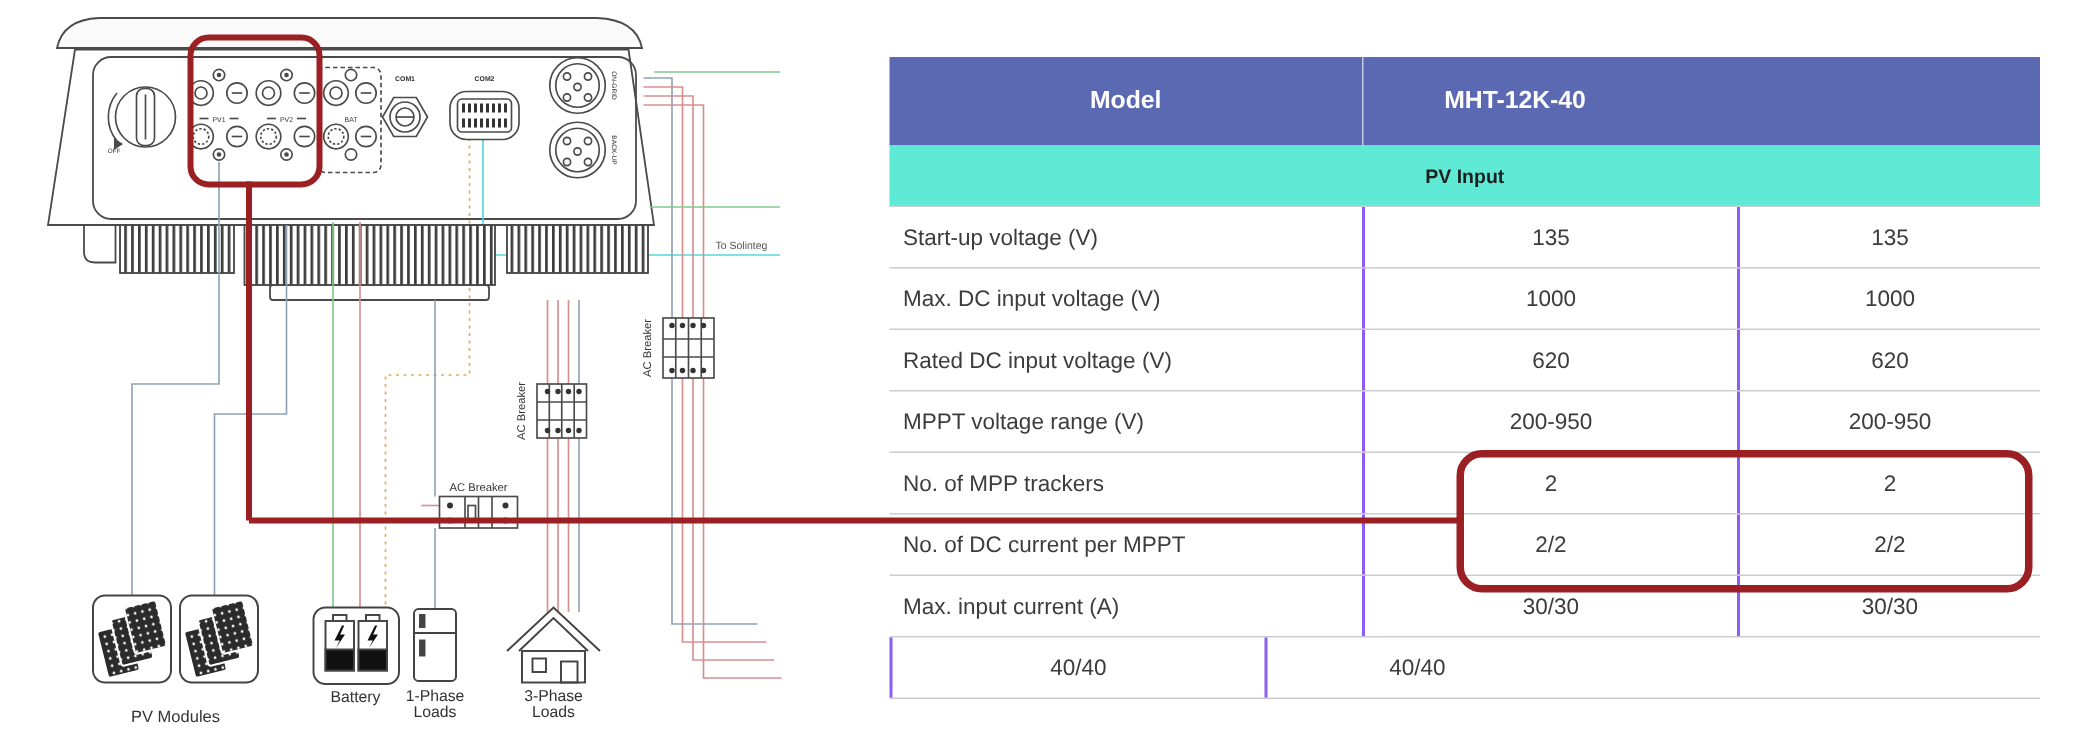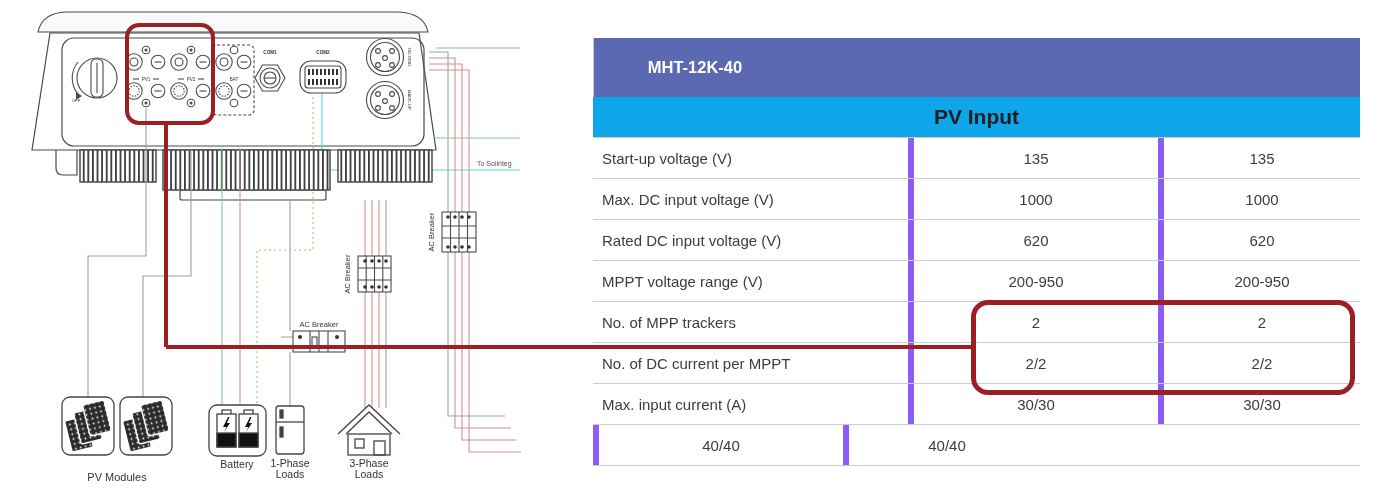--- a/index.html
+++ b/index.html
@@ -8,26 +8,26 @@
   
   #diagram{position:absolute;left:0;top:0;width:560px;height:499px;}
   
   .spec-table{position:absolute;left:593px;top:38px;width:767px;}
   .thead{display:flex;height:59px;background:#5a69b2;color:#fff;font-weight:bold;font-size:16.5px;}
   .th{display:flex;align-items:center;justify-content:center;}
   .c1{width:315px;}
   .c2{width:250px;}
   .c3{width:202px;}
   .thead .c2,.thead .c3{border-left:1px solid rgba(255,255,255,.65);}
-  .section-row{height:40px;background:#0ea5e9;display:flex;align-items:center;justify-content:center;
-               font-weight:bold;font-size:21px;color:#1f1f1f;border-bottom:1px solid #c9ccd1;}
+  .section-row{height:40px;background:#5eead4;display:flex;align-items:center;justify-content:center;
+               font-weight:bold;font-size:13px;color:#1f1f1f;border-bottom:1px solid #c9ccd1;}
   .trow{display:flex;height:40px;border-bottom:1px solid #c9ccd1;font-size:15px;color:#3c3c3c;}
   .td{display:flex;align-items:center;justify-content:center;}
   .trow .c1{justify-content:flex-start;padding-left:9px;box-sizing:border-box;text-align:right;}
-  .trow .c2,.trow .c3{border-left:6px solid #8b5cf6;box-sizing:border-box;}
+  .trow .c2,.trow .c3{border-left:2px solid #8b5cf6;box-sizing:border-box;}
   
   .anno{position:absolute;z-index:50;pointer-events:none;}
   #anno-box-diagram{left:125px;top:23px;width:90px;height:102px;border:4px solid #9b2024;
                     border-radius:14px;box-sizing:border-box;}
   #anno-vline{left:164px;top:121px;width:4px;height:226px;background:#9b2024;}
   #anno-hline{left:166px;top:345px;width:810px;height:4px;background:#9b2024;}
   #anno-box-table{left:971px;top:300px;width:384px;height:95px;border:5px solid #9b2024;
                   border-radius:17px;box-sizing:border-box;}
   svg text{font-family:"Liberation Sans",sans-serif;}
 </style>
@@ -321,20 +321,21 @@
     <text x="237" y="468" font-size="10.5" text-anchor="middle">Battery</text>
     <text x="290" y="467" font-size="10.5" text-anchor="middle">1-Phase</text>
     <text x="290" y="478" font-size="10.5" text-anchor="middle">Loads</text>
     <text x="369" y="467" font-size="10.5" text-anchor="middle">3-Phase</text>
     <text x="369" y="478" font-size="10.5" text-anchor="middle">Loads</text>
   </g>
 </svg>
 
 <div class="spec-table">
   <div class="thead">
+    <div class="th c1">Model</div>
     <div class="th c3">MHT-12K-40</div>
   </div>
   <div class="section-row">PV Input</div>
 
   <div class="trow">
     <div class="td c1">Start-up voltage (V)</div>
     <div class="td c2">135</div>
     <div class="td c3">135</div>
   </div>
   <div class="trow">

